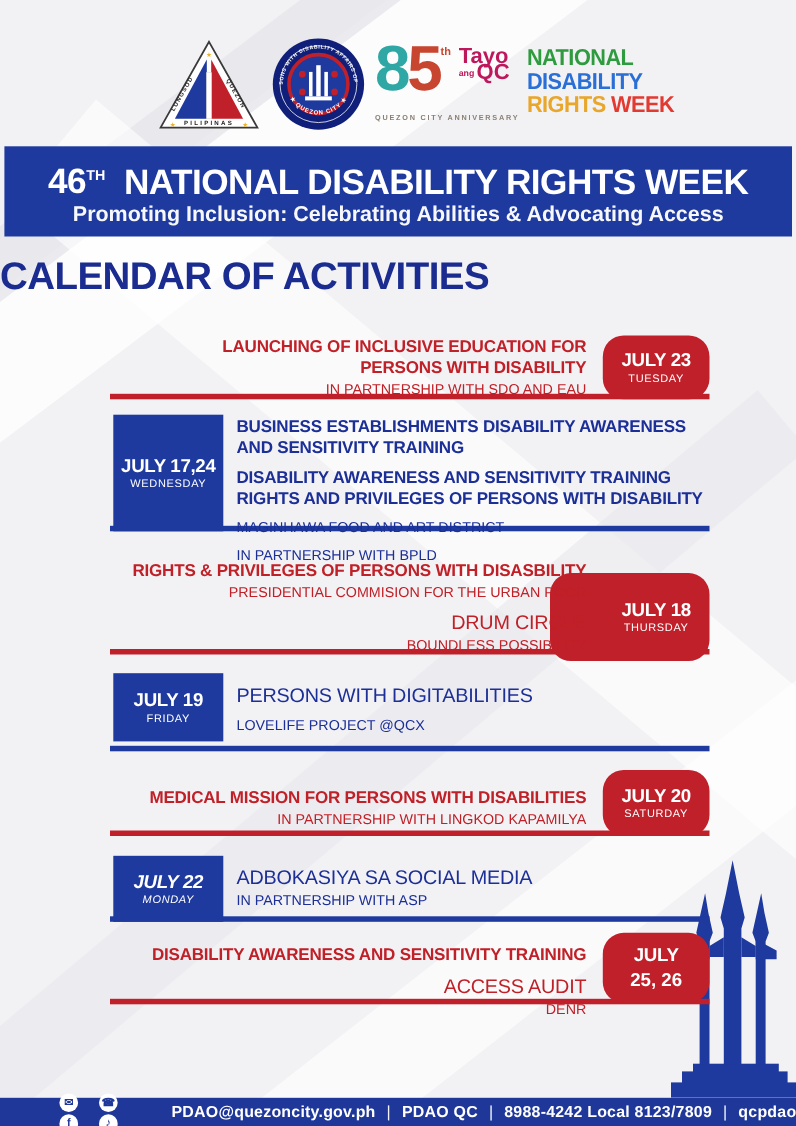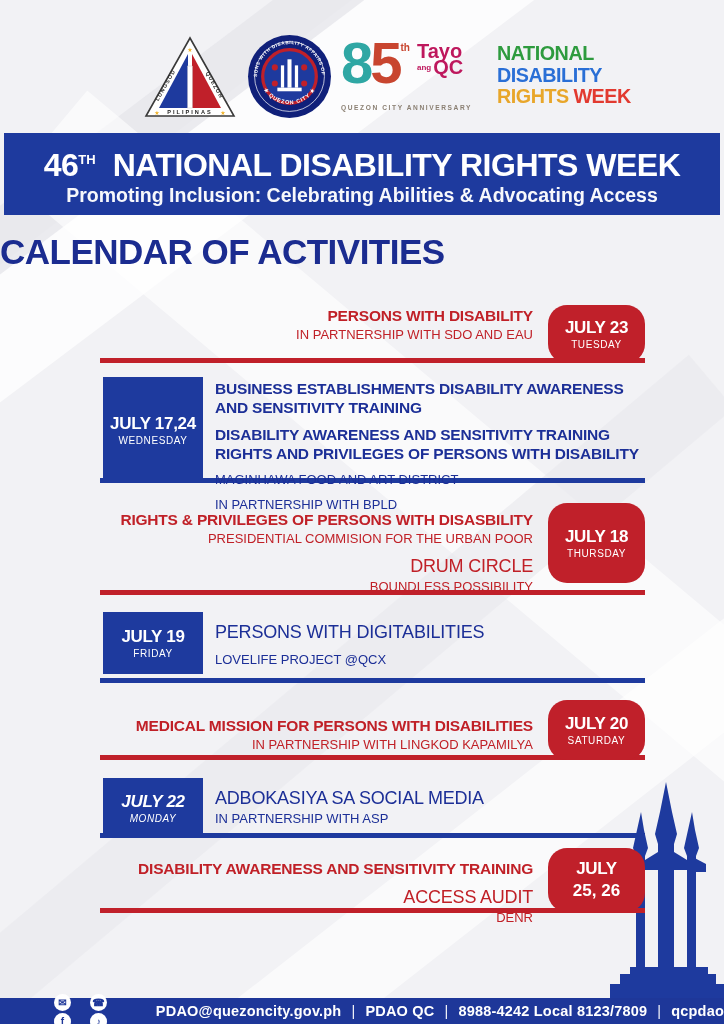--- a/index.html
+++ b/index.html
@@ -28,21 +28,21 @@
   #anniv{left:341px;top:34px;width:126px;}
   .anniv-row{display:flex;align-items:flex-start;height:62px;}
   .d8{font-size:58px;line-height:58px;font-weight:700;color:#2fa7a4;letter-spacing:-3px;}
   .d5{font-size:58px;line-height:58px;font-weight:700;color:#c8452f;letter-spacing:-2px;}
   .dth{font-size:10px;font-weight:700;color:#c8452f;margin-top:8px;}
   .tayo-block{margin-left:7px;margin-top:10px;color:#be185d;line-height:15px;}
   .tayo{font-size:20px;font-weight:700;display:block;}
   .ang{font-size:8px;font-weight:700;display:inline-block;vertical-align:middle;margin-right:2px;}
   .qc{font-size:20px;font-weight:700;display:inline-block;vertical-align:middle;}
   .anniv-caption{margin-top:8px;font-size:6.6px;letter-spacing:1.6px;color:#8a7f72;font-weight:700;text-align:center;white-space:nowrap;}
-  #ndrw{left:497px;top:42px;}
+  #ndrw{left:479px;top:42px;}
   .ndrw-line{font-size:21px;line-height:21.5px;font-weight:700;letter-spacing:-0.5px;transform:scaleX(.94);transform-origin:left;white-space:nowrap;}
   .ndrw-line span{margin-right:5px;}
 
   
   #banner{position:absolute;left:4px;right:4px;top:133px;height:82px;background:var(--blue);z-index:2;color:#fff;text-align:center;}
   .banner-title{margin-top:9px;font-size:32px;font-weight:700;letter-spacing:-0.5px;line-height:36px;white-space:nowrap;}
   .banner-title sup{font-size:13px;vertical-align:super;letter-spacing:0;}
   .banner-title .bt-text{margin-left:17px;}
   .banner-subtitle{font-size:19.5px;font-weight:700;letter-spacing:0;line-height:24px;opacity:.97;}
 
@@ -182,20 +182,21 @@
     <span id="footer-text"><span>PDAO@quezoncity.gov.ph</span><span class="sep">|</span><span>PDAO QC</span><span class="sep">|</span><span>8988-4242 Local 8123/7809</span><span class="sep">|</span><span>qcpdao</span></span>
   </div>
 
 <div class="event-row red" style="top: 300px; height: 63px;">
       <div class="rule"></div>
       <div class="datebox" style="height: 58px; bottom: 0px;">
         <span class="date-main">JULY 23</span>
         <span class="date-day">TUESDAY</span>
       </div>
       <div class="ev-content" style="top: 6px;">
+        <div class="ev-line title">LAUNCHING OF INCLUSIVE EDUCATION FOR</div>
         <div class="ev-line title">PERSONS WITH DISABILITY</div>
         <div class="ev-line sub">IN PARTNERSHIP WITH SDO AND EAU</div>
       </div>
     </div>
     <div class="event-row blue" style="top: 377px; height: 106px;">
       <div class="rule"></div>
       <div class="datebox" style="height: 106px; top: 0px;">
         <span class="date-main">JULY 17,24</span>
         <span class="date-day">WEDNESDAY</span>
       </div>
@@ -203,21 +204,21 @@
         <div class="ev-line title">BUSINESS ESTABLISHMENTS DISABILITY AWARENESS</div>
         <div class="ev-line title">AND SENSITIVITY TRAINING</div>
         <div class="ev-line title gap">DISABILITY AWARENESS AND SENSITIVITY TRAINING</div>
         <div class="ev-line title">RIGHTS AND PRIVILEGES OF PERSONS WITH DISABILITY</div>
         <div class="ev-line sub gap">MAGINHAWA FOOD AND ART DISTRICT</div>
         <div class="ev-line sub gap">IN PARTNERSHIP WITH BPLD</div>
       </div>
     </div>
     <div class="event-row red" style="top: 503px; height: 92px;">
       <div class="rule"></div>
-      <div class="datebox" style="height: 80px; top: 0px;">
+      <div class="datebox" style="height: 80px; top: 18px; padding-left: 48px;">
         <span class="date-main">JULY 18</span>
         <span class="date-day">THURSDAY</span>
       </div>
       <div class="ev-content" style="top: 7px;">
         <div class="ev-line title">RIGHTS &amp; PRIVILEGES OF PERSONS WITH DISASBILITY</div>
         <div class="ev-line sub">PRESIDENTIAL COMMISION FOR THE URBAN POOR</div>
         <div class="ev-line big gap">DRUM CIRCLE</div>
         <div class="ev-line sub">BOUNDLESS POSSIBILITY</div>
       </div>
     </div>

